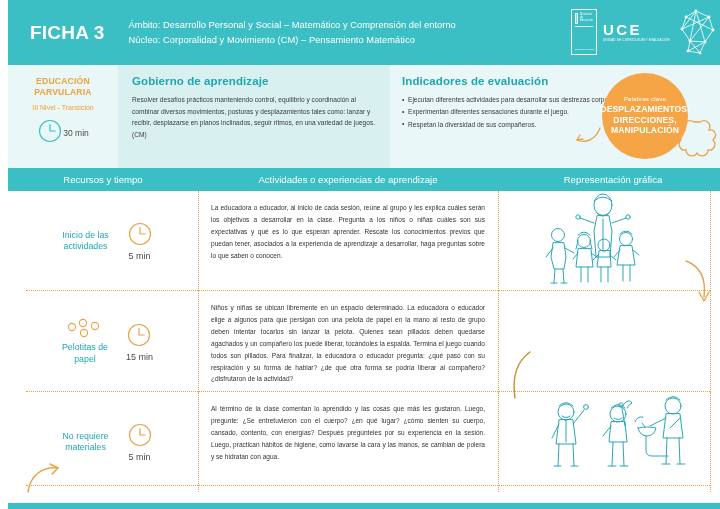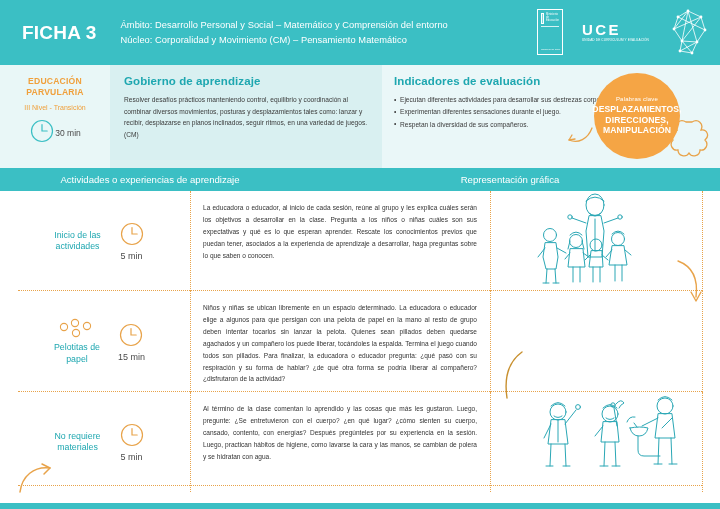--- a/index.html
+++ b/index.html
@@ -2,39 +2,39 @@
 <html><head>
 <meta charset="utf-8">
 <style>
   * { box-sizing: border-box; margin: 0; padding: 0; }
   html, body {
     width: 720px; height: 509px;
     font-family: "Liberation Sans", sans-serif;
     background: #ffffff;
     overflow: hidden;
   }
-  .page { position: relative; width: 568px; height: 509px; background: #fff; }
+  .page { position: relative; width: 568px; height: 509px; background: #fff; margin-left: 8px; }
 
   
   .top-header {
     position: absolute; left: 0; top: 0; width: 720px; height: 65px;
     background: #3BBFC4;
     display: flex; align-items: center;
   }
   .ficha-title {
     color: #ffffff; font-weight: bold; font-size: 19px;
     letter-spacing: .2px; margin-left: 22px; white-space: nowrap;
   }
   .header-lines { margin-left: 24px; display: flex; flex-direction: column; gap: 5px; }
   .header-lines div {
     color: #ffffff; font-size: 9.3px; letter-spacing: .05px; white-space: nowrap;
   }
   .header-logos {
     position: absolute; right: 10px; top: 6px;
-    display: flex; align-items: center; gap: 19px; height: 52px; padding-left: 16px;
+    display: flex; align-items: center; gap: 6px; height: 52px; padding-left: 16px;
   }
   .gob-logo {
     width: 26px; height: 46px; border: 1.1px solid #ffffff;
     position: relative; display: flex; flex-direction: column;
     padding: 3px; gap: 2px;
   }
   .gob-logo .crest {
     width: 9px; height: 11px; border: .8px solid #fff; background: rgba(255,255,255,.35);
   }
   .gob-logo .gl-txt {
@@ -244,20 +244,21 @@
       </svg>
     </div>
 
     <div class="keyword-circle">
       <div class="kw-label">Palabras clave</div>
       <div class="kw-words">DESPLAZAMIENTOS, DIRECCIONES, MANIPULACIÓN</div>
     </div>
   </div>
 
   <div class="table-head">
+    <div class="th th-1">Recursos y tiempo</div>
     <div class="th th-2">Actividades o experiencias de aprendizaje</div>
     <div class="th th-3">Representación gráfica</div>
   </div>
 
   <div class="table-body">
 
     <div class="trow r1">
       <div class="dotline-v" style="left:190px"></div>
       <div class="dotline-v" style="left:490px"></div>
       <div class="dotline-v" style="left:702px"></div>

